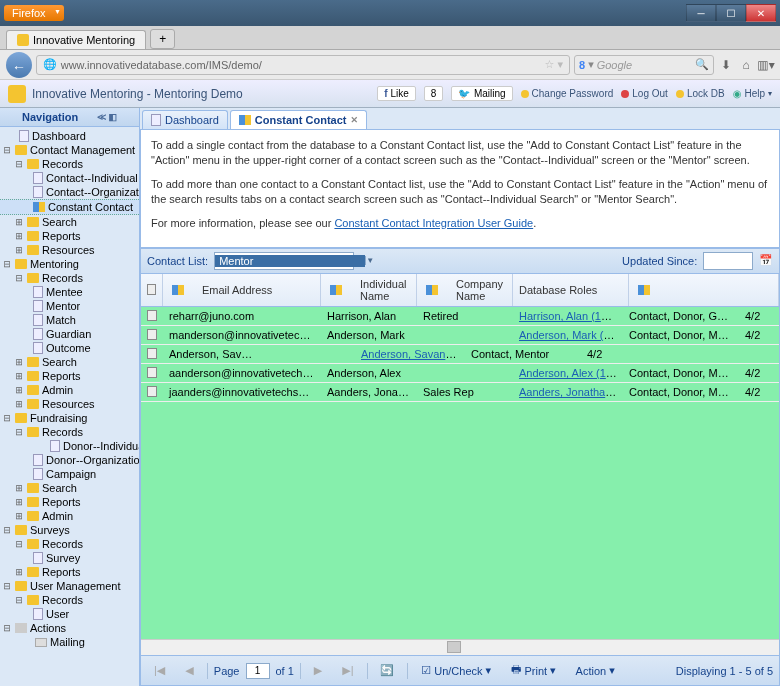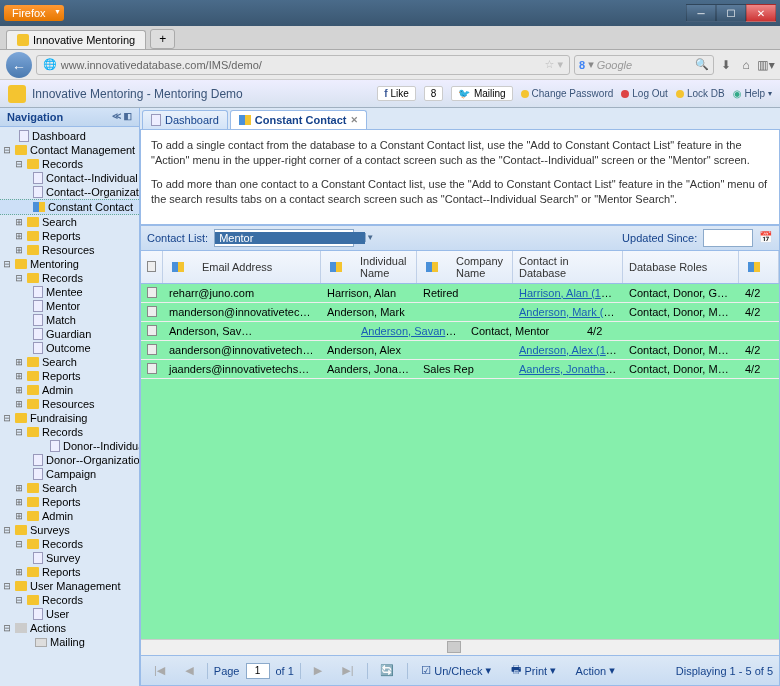--- a/index.html
+++ b/index.html
@@ -22,21 +22,21 @@
 .app-header { background: linear-gradient(to bottom, #eef, #d8e2f0); height: 28px; display: flex; align-items: center; padding: 0 8px; border-bottom: 1px solid #a0b0c0; }
 .app-logo { width: 18px; height: 18px; background: #f4c430; border-radius: 3px; margin-right: 6px; }
 .app-title { font-size: 12px; color: #3a5478; }
 .header-right { margin-left: auto; display: flex; align-items: center; gap: 8px; font-size: 10px; }
 .social-btn { border: 1px solid #ccc; padding: 1px 6px; background: #fff; border-radius: 2px; display:flex; align-items:center; gap:3px; }
 .link-btn { color: #3a5478; cursor: pointer; display: flex; align-items:center; gap:3px; }
 .dot-y { width:8px;height:8px;border-radius:50%;background:#f4c430; }
 .dot-r { width:8px;height:8px;border-radius:50%;background:#d44; }
 .content-row { display: flex; height: 578px; }
 .nav-panel { width: 140px; background: #dce8f6; border-right: 1px solid #99bbe8; display:flex; flex-direction:column; }
-.nav-header { background: linear-gradient(to bottom, #d3e3f7, #c0d6ef); padding: 3px 7px; font-weight: bold; color: #15428b; border-bottom: 1px solid #99bbe8; display:flex; }
+.nav-header { background: linear-gradient(to bottom, #d3e3f7, #c0d6ef); padding: 3px 22px; font-weight: bold; color: #15428b; border-bottom: 1px solid #99bbe8; display:flex; align-items:center; }
 .nav-tools { margin-left:auto; display:flex; gap:2px; }
 .nav-mini { font-size:9px; color:#4a6b9a; cursor:pointer; }
 .tree { overflow-y:auto; flex:1; padding:2px 0; font-size:11px; color:#000; }
 .tree-item { display:flex; align-items:center; padding:1px 0 1px 4px; white-space:nowrap; cursor:pointer; }
 .tree-item.selected { background:#cde0f7; border:1px dotted #6a9; border-left:none; border-right:none; }
 .toggle { width:10px; font-size:9px; color:#666; text-align:center; }
 .folder { width:12px; height:10px; background:#f4c430; border-radius:1px; margin:0 3px; flex-shrink:0; }
 .folder-open { background:#f4c430; }
 .page-icon { width:10px; height:12px; background:#eef; border:1px solid #99b; margin:0 3px 0 3px; flex-shrink:0; }
 .cc-icon { width:12px; height:10px; background:linear-gradient(to right,#4a90d9 50%,#f4c430 50%); margin:0 3px; flex-shrink:0; }
@@ -342,20 +342,21 @@
       <div class="app-tab active">
           <span class="cc-icon" style="margin:0"></span>
           <span>Constant Contact</span>
           <span class="close-x">✕</span>
         </div>
     </div>
 
     <div class="info-text">
       <p>To add a single contact from the database to a Constant Contact list, use the "Add to Constant Contact List" feature in the "Action" menu in the upper-right corner of a contact screen such as the "Contact--Individual" screen or the "Mentor" screen.</p>
       <p>To add more than one contact to a Constant Contact list, use the "Add to Constant Contact List" feature in the "Action" menu of the search results tabs on a contact search screen such as "Contact--Individual Search" or "Mentor Search".</p>
+      <p><span>For more information, please see our </span><a href="#">Constant Contact Integration User Guide</a><span>.</span></p>
     </div>
 
     <div class="grid-area">
       <div class="toolbar">
         <span>Contact List:</span>
         <div class="combo">
           <input value="Mentor" style="">
           <div class="trigger">▼</div>
         </div>
         <span style="margin-left:auto">Updated Since:</span>
@@ -371,23 +372,20 @@
             <span class="cc-icon"></span>
             <span>Email Address</span>
           </div>
         <div class="gh" style="width:96px">
             <span class="cc-icon"></span>
             <span>Individual Name</span>
           </div>
         <div class="gh" style="width:96px">
             <span class="cc-icon"></span>
             <span>Company Name</span>
-          </div>
-        <div class="gh" style="width:110px">
-            <span>Contact in Database</span>
           </div>
         <div class="gh" style="width:116px">
             <span>Database Roles</span>
           </div>
         <div class="gh" style="flex:1">
             <span class="cc-icon"></span>
           </div>
       </div>
 
       <div class="grid-body" id="grid-body">

